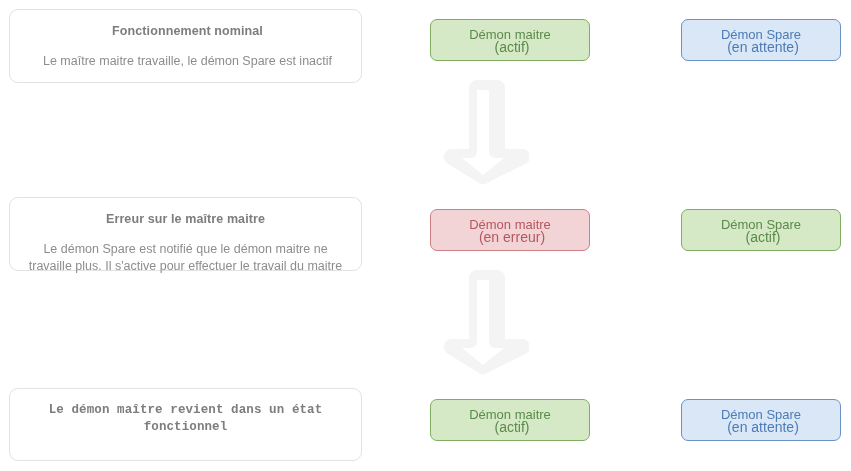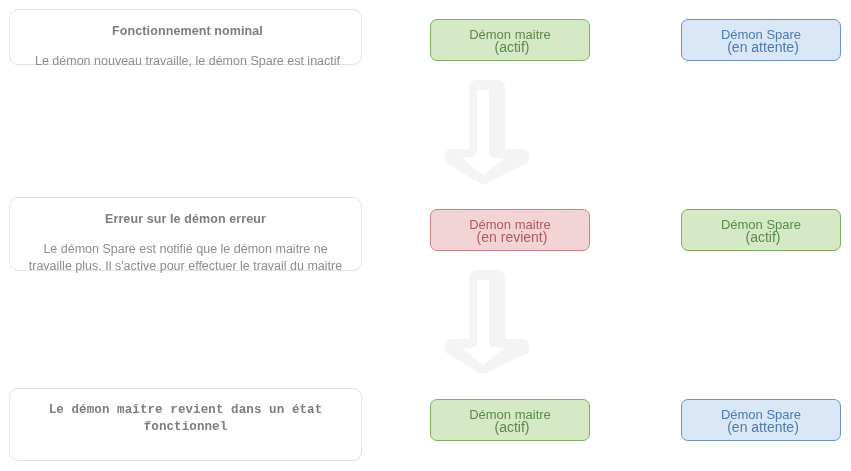--- a/index.html
+++ b/index.html
@@ -42,21 +42,21 @@
     letter-spacing: 0.1px;
   }
   .desc-panel .desc-body {
     font-size: 12.5px;
     font-weight: normal;
     color: #8d8d8d;
     line-height: 17px;
     margin: 0;
   }
 
-  #panel-0 { top: 9px;   height: 56px; padding-left: 20px; }
+  #panel-0 { top: 9px;   height: 74px; padding-left: 20px; }
   #panel-1 { top: 197px; height: 74px; }
   #panel-2 { top: 388px; height: 73px; font-family: Liberation Mono, monospace; }
 
   
   .state-box {
     position: absolute;
     box-sizing: border-box;
     width: 160px;
     height: 42px;
     border-radius: 7px;
@@ -116,48 +116,48 @@
   #arrow-1 { top: 268px; }
   .flow-arrow svg { display: block; width: 100%; height: 100%; }
 </style>
 </head>
 <body>
 
 <div class="stage">
 
   <div class="desc-panel" id="panel-0">
     <div class="desc-title">Fonctionnement nominal</div>
-    <div class="desc-body">Le démon nouveau travaille, le démon Spare est inactif</div>
+    <div class="desc-body">Le maître maitre travaille, le démon Spare est inactif</div>
   </div>
 
   <div class="state-box green col-master row-0">
     <span class="state-name">Démon maitre</span>
     <span class="state-status">(actif)</span>
   </div>
 
   <div class="state-box blue col-spare row-0">
     <span class="state-name">Démon Spare</span>
     <span class="state-status">(en attente)</span>
   </div>
 
   <div class="flow-arrow" id="arrow-0">
     <svg viewBox="0 0 92 108" xmlns="http://www.w3.org/2000/svg" aria-hidden="true">
       <path fill="#f4f4f4" d="M32 2 h28 a8 8 0 0 1 8 8 v61 h17 a8 8 0 0 1 5.4 13.9 L51.4 104.3 a8 8 0 0 1 -10.8 0 L9.6 84.9 A8 8 0 0 1 15 71 h17 V10 a8 8 0 0 1 8 -8 z
            M40 12 v62 a6 6 0 0 1 -6 6 h-9 l21 17 l21 -17 h-9 a6 6 0 0 1 -6 -6 V12 z"></path>
     </svg>
   </div>
 
   <div class="desc-panel" id="panel-1">
-    <div class="desc-title">Erreur sur le démon erreur</div>
+    <div class="desc-title">Erreur sur le maître maitre</div>
     <div class="desc-body">Le démon Spare est notifié que le démon maitre ne travaille plus. Il s'active pour effectuer le travail du maitre</div>
   </div>
 
   <div class="state-box red col-master row-1">
     <span class="state-name">Démon maitre</span>
-    <span class="state-status">(en revient)</span>
+    <span class="state-status">(en erreur)</span>
   </div>
 
   <div class="state-box green col-spare row-1">
     <span class="state-name">Démon Spare</span>
     <span class="state-status">(actif)</span>
   </div>
 
   <div class="flow-arrow" id="arrow-1">
     <svg viewBox="0 0 92 108" xmlns="http://www.w3.org/2000/svg" aria-hidden="true">
       <path fill="#f4f4f4" d="M32 2 h28 a8 8 0 0 1 8 8 v61 h17 a8 8 0 0 1 5.4 13.9 L51.4 104.3 a8 8 0 0 1 -10.8 0 L9.6 84.9 A8 8 0 0 1 15 71 h17 V10 a8 8 0 0 1 8 -8 z

